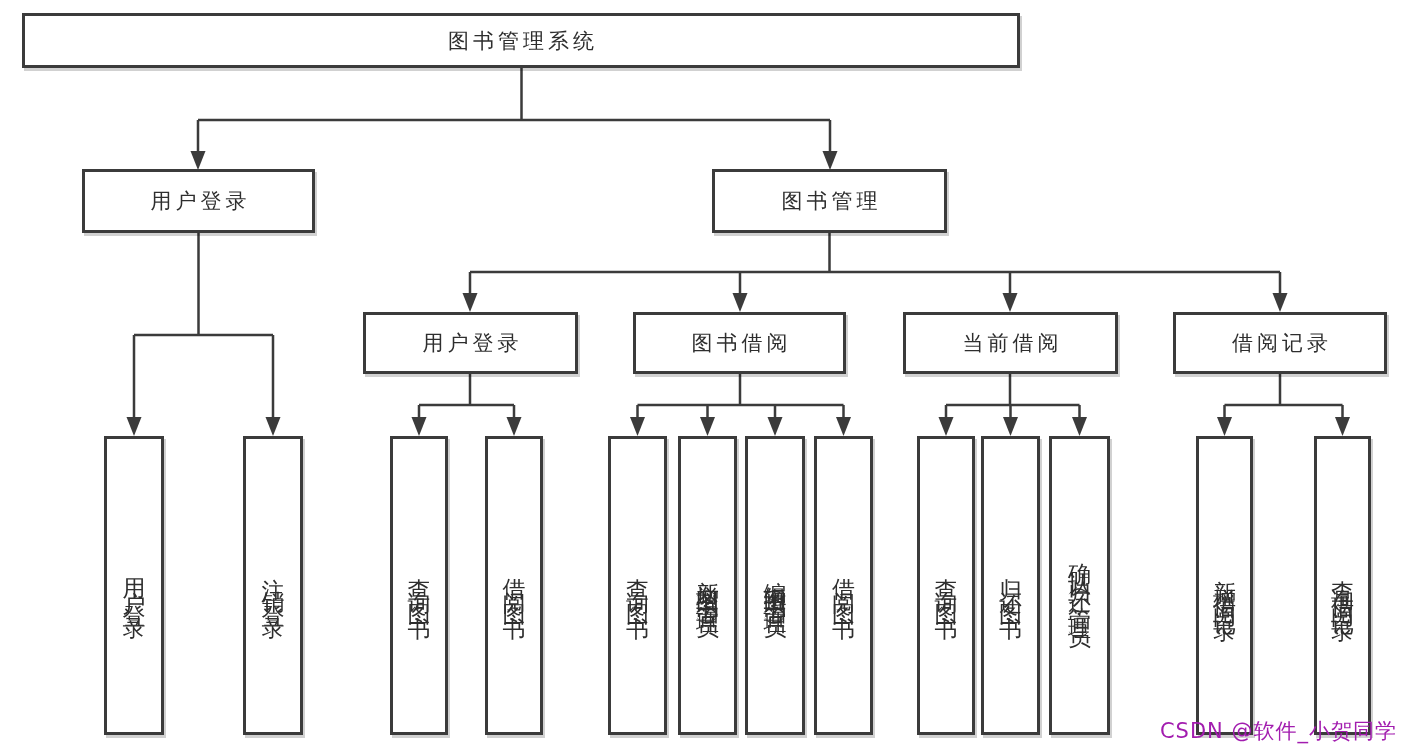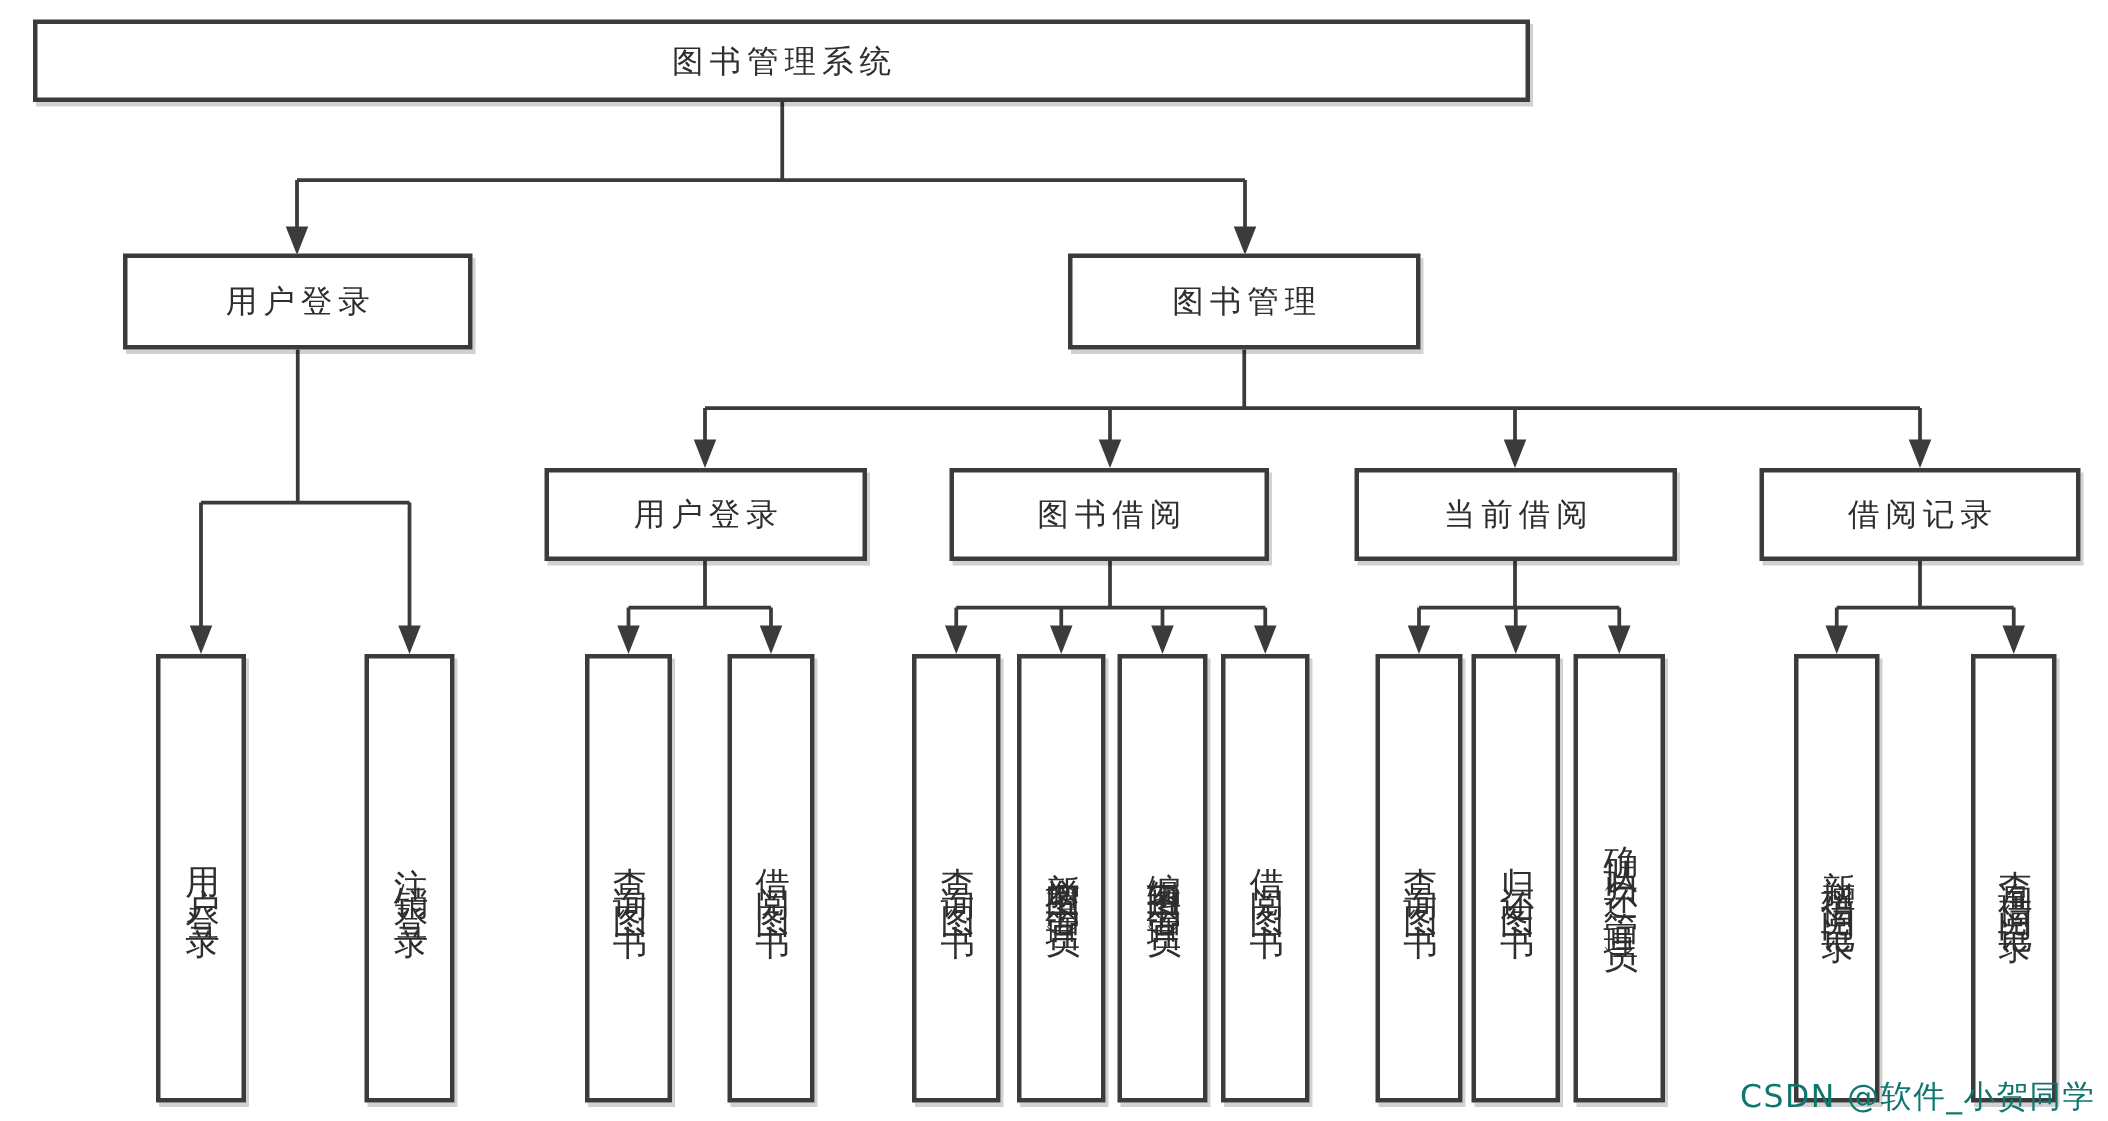--- a/index.html
+++ b/index.html
@@ -16,21 +16,21 @@
   .hbox{font-size:21px;letter-spacing:4px;padding-left:4px;white-space:nowrap;}
   .vbox{
     writing-mode:vertical-rl;text-orientation:upright;
     font-size:23px;line-height:1;white-space:nowrap;
   }
   .sp4{letter-spacing:13px;}
   .sp6{letter-spacing:8px;}
   .sp8{letter-spacing:9px;}
   .sp9{letter-spacing:5px;}
   .watermark{
-    position:absolute;right:8px;bottom:2px;font-size:21px;color:#0f766e;
+    position:absolute;right:8px;bottom:2px;font-size:21px;color:#a21caf;
     letter-spacing:1px;z-index:5;white-space:nowrap;
   }
 </style>
 </head>
 <body>
 
 <div class="canvas">
 
   <svg class="wires" viewBox="0 0 1405 747">
     <path d="M521.5 67 V120 M198 120 H830 M198 120 V153 M830 120 V153

